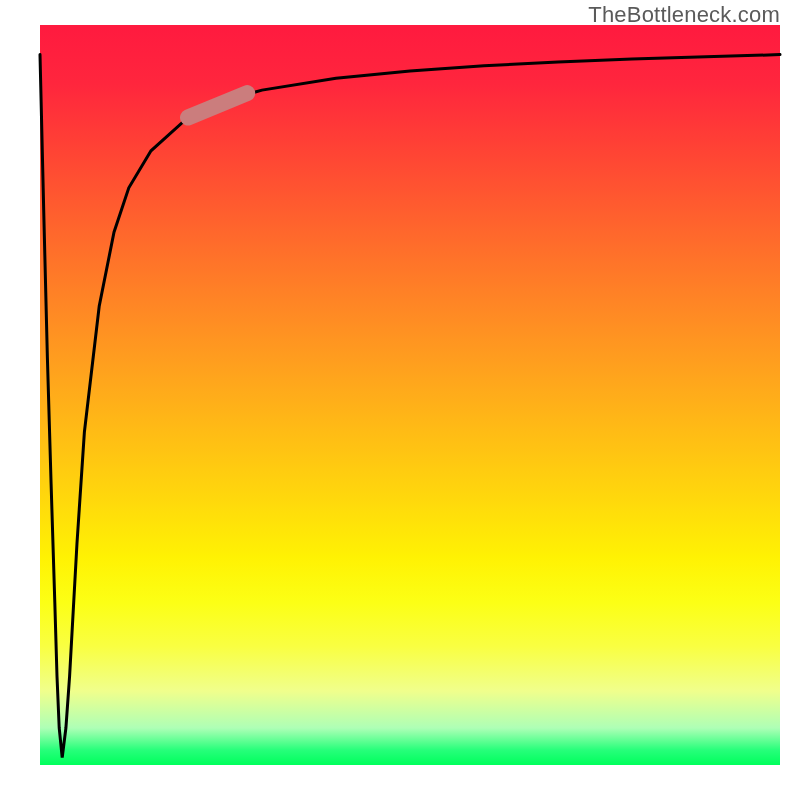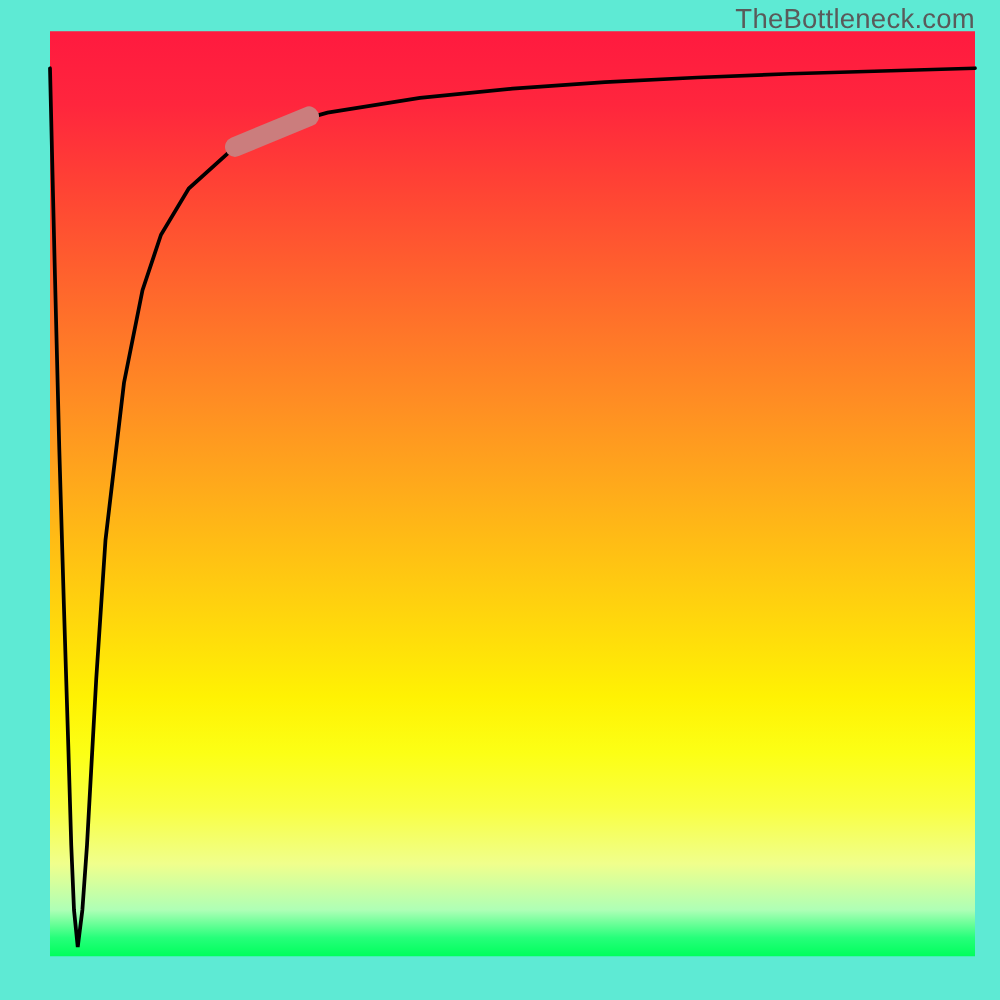--- a/index.html
+++ b/index.html
@@ -9,21 +9,21 @@
     height: 800px;
     background: #000;
     overflow: hidden;
   }
   .frame {
     position: absolute;
     top: 0;
     left: 0;
     width: 800px;
     height: 800px;
-    background: #5eead4;
+    background: #ffffff;
   }
   .plot {
     position: absolute;
     left: 40px;
     top: 25px;
     width: 740px;
     height: 740px;
   }
   .gradient {
     position: absolute;

